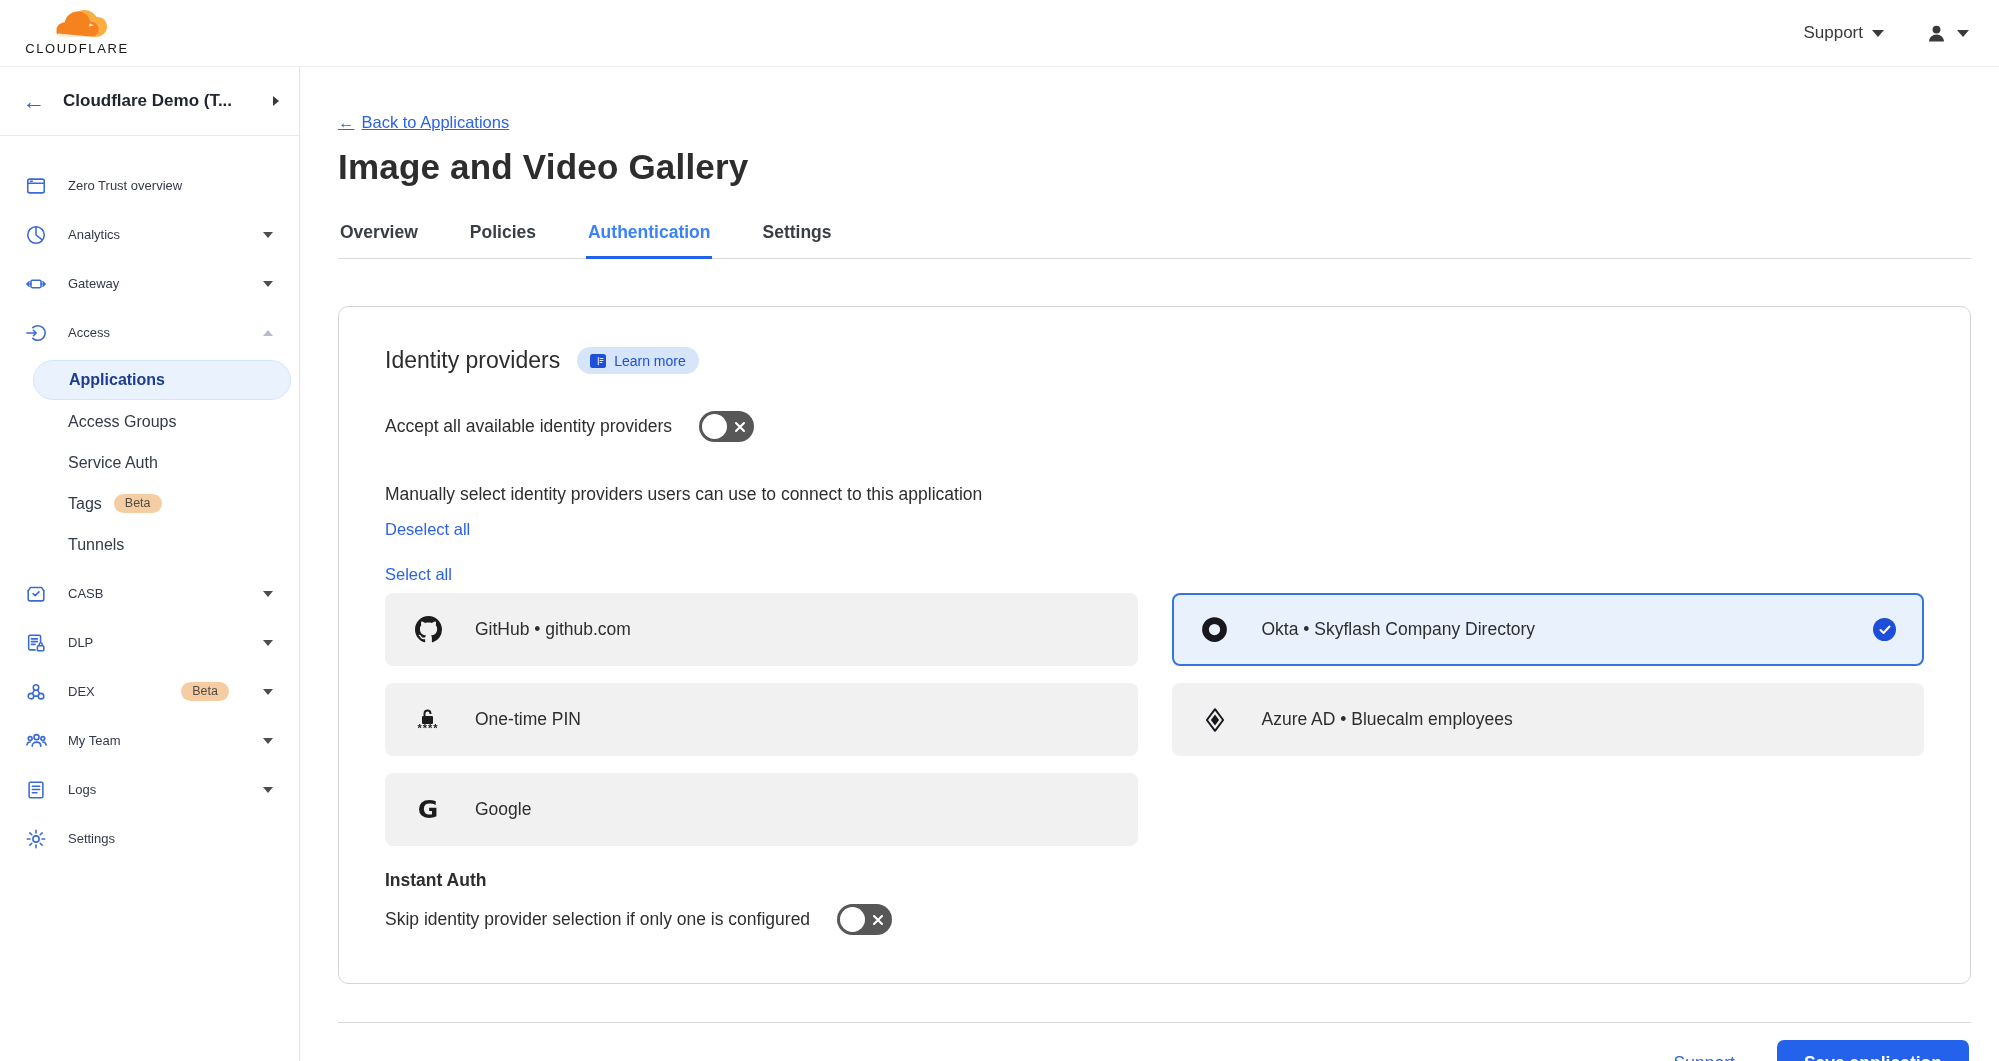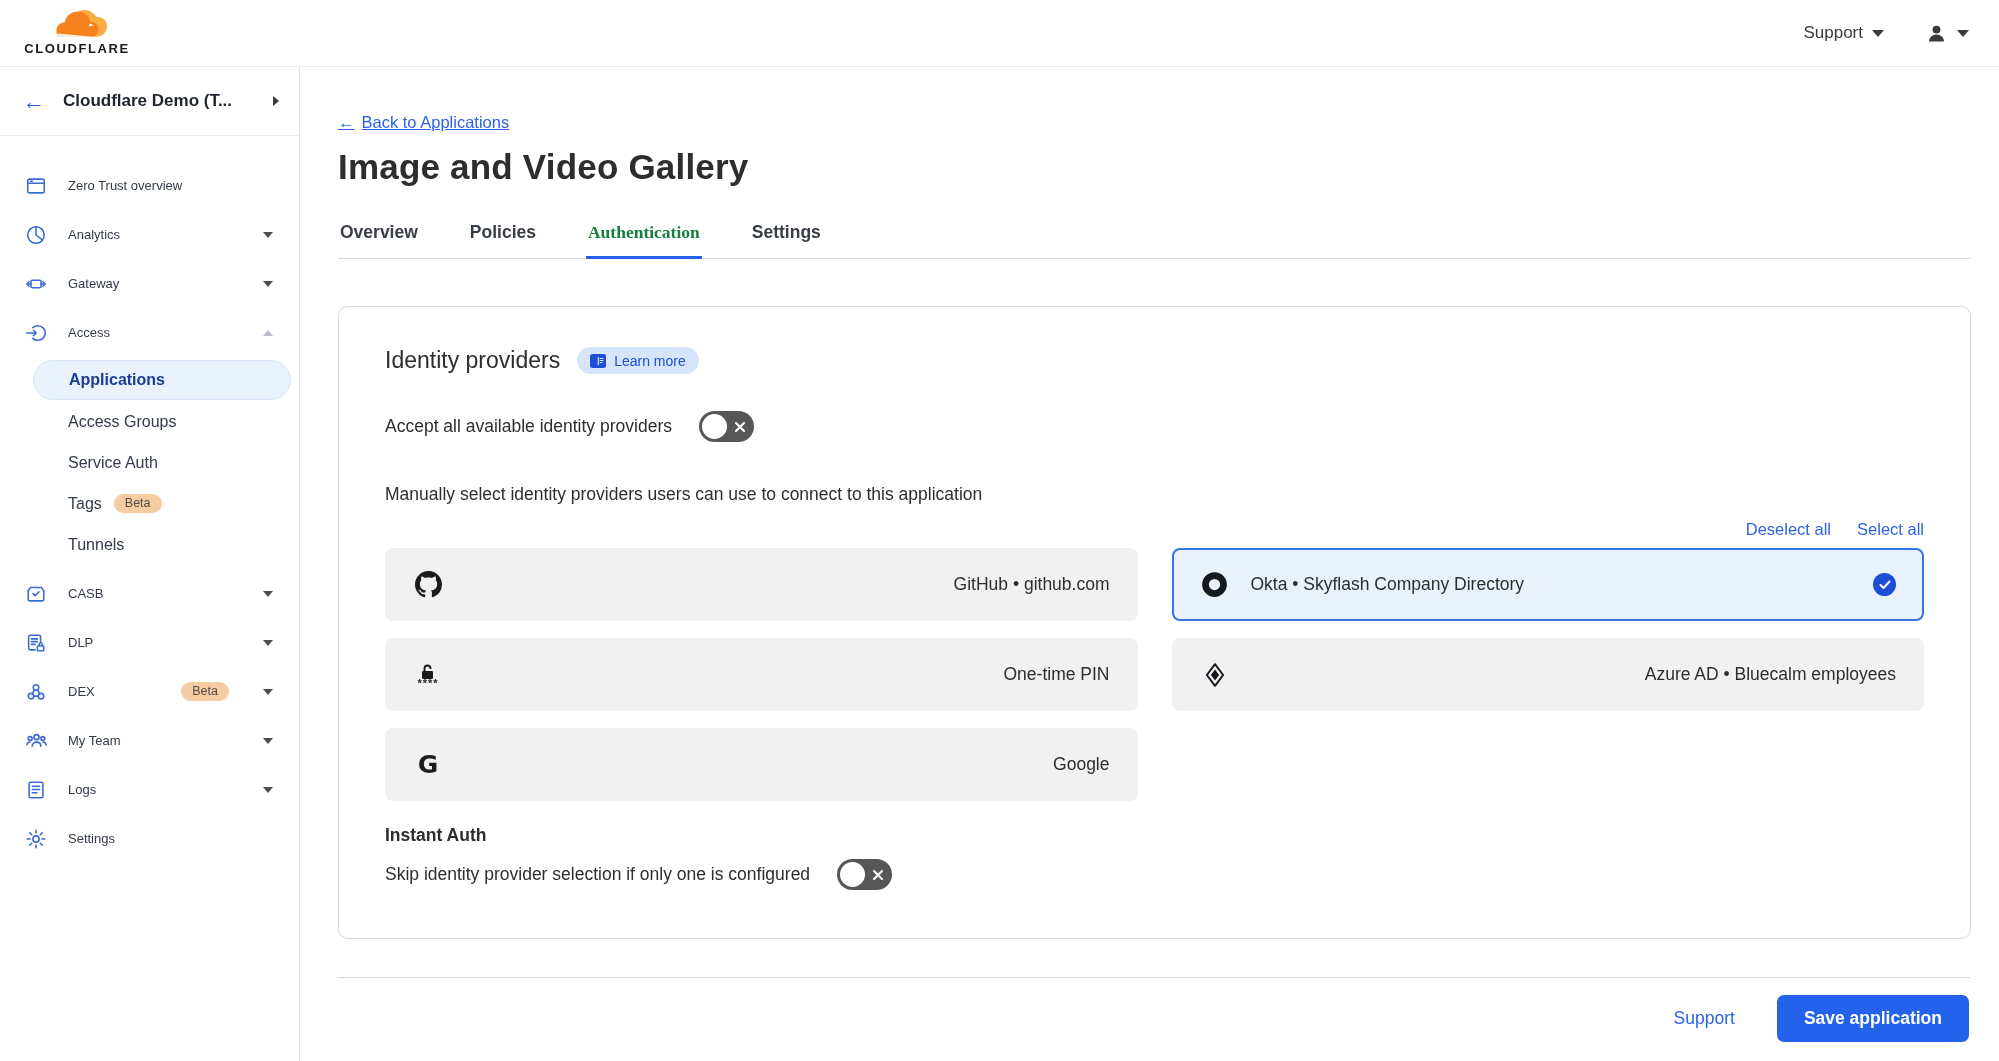--- a/index.html
+++ b/index.html
@@ -10,21 +10,21 @@
     color:#30353f; background:#fff;
   }
   svg { display:block; }
 
   
   .topbar {
     height:67px; display:flex; align-items:center; justify-content:space-between;
     padding:0 30px 0 14px; border-bottom:1px solid #ededed;
   }
   .logo { display:flex; flex-direction:column; align-items:center; width:126px; cursor:pointer; }
-  .logo-text { font-size:13px; font-weight:700; letter-spacing:1.6px; color:#1b1b1b; margin-top:1px; }
+  .logo-text { font-size:13px; font-weight:400; letter-spacing:1.6px; color:#1b1b1b; margin-top:1px; }
   .topbar-right { display:flex; align-items:center; gap:42px; }
   .support { display:flex; align-items:center; gap:9px; font-size:17px; font-weight:500; color:#3a3a3a; cursor:pointer; }
   .caret-solid-down { width:0; height:0; border-left:6px solid transparent; border-right:6px solid transparent; border-top:7px solid #3a3a3a; }
   .user-menu { display:flex; align-items:center; gap:10px; cursor:pointer; }
 
   
   .sidebar { position:absolute; top:67px; left:0; bottom:0; width:300px; border-right:1px solid #e3e3e3; background:#fff; }
   .sidebar-header { height:69px; display:flex; align-items:center; gap:18px; padding:0 20px 0 22px; border-bottom:1px solid #ebebeb; }
   .back-arrow-glyph { color:#2c62e8; font-size:23px; line-height:1; cursor:pointer; }
   .account-name { flex:1; font-size:17px; font-weight:700; color:#1e2430; white-space:nowrap; overflow:hidden; }
@@ -50,44 +50,44 @@
     padding:3px 11px; border-radius:11px; line-height:1;
   }
 
   
   .content { margin-left:300px; padding:46px 28px 0 38px; }
   .back-link { display:inline-flex; align-items:center; gap:7px; color:#2c62e8; font-size:16.5px; text-decoration:underline; cursor:pointer; }
   .page-title { margin:15px 0 0; font-size:35px; font-weight:700; color:#2d2d2d; letter-spacing:.2px; }
 
   .tabs { display:flex; gap:48px; margin-top:25px; border-bottom:1px solid #dadada; }
   .tab { padding:10px 2px 13px; font-size:17.5px; font-weight:600; color:#393e46; border-bottom:3px solid transparent; margin-bottom:-1px; cursor:pointer; }
-  .tab.active { color:#15803d; border-bottom-color:#2462eb;font-family:Liberation Serif, serif; }
+  .tab.active { color:#3b82f6; border-bottom-color:#2462eb; }
 
   .card { margin-top:47px; border:1px solid #d6d6d6; border-radius:10px; padding:40px 46px 48px; background:#fff; }
   .card-heading-row { display:flex; align-items:center; gap:17px; }
   .card-heading { font-size:23px; font-weight:400; color:#2d2d2d; }
   .learn-more {
     display:inline-flex; align-items:center; gap:8px; height:27px; padding:0 13px;
     background:#d7e5fa; border-radius:14px; color:#1d4fd8; font-size:14px; font-weight:500; cursor:pointer;
   }
 
   .toggle-row { display:flex; align-items:center; gap:27px; margin-top:37px; }
   .row-label { font-size:17.5px; color:#2e2e2e; }
   .toggle { position:relative; width:55px; height:31px; border-radius:16px; background:#575757; cursor:pointer; flex:none; }
   .toggle .knob { position:absolute; left:3px; top:3px; width:25px; height:25px; border-radius:50%; background:#fff; }
   .toggle .x-icon { position:absolute; right:8px; top:50%; transform:translateY(-50%); }
 
   .manual-text { margin-top:42px; font-size:17.5px; color:#2e2e2e; }
-  .select-links { display:flex; justify-content:flex-end; gap:26px; margin-top:15px; font-size:16.5px; }
+  .select-links { display:flex; justify-content:flex-end; gap:26px; margin-top:15px; font-size:16.5px;flex-direction:column; }
   .select-links span { color:#2c62e8; cursor:pointer; }
 
   .tiles { display:grid; grid-template-columns:1fr 1fr; column-gap:34px; row-gap:17px; margin-top:9px; }
   .tile {
     height:73px; background:#f1f1f2; border:2px solid transparent; border-radius:8px;
-    display:flex; align-items:center; gap:21px; padding:0 26px; font-size:17.5px; color:#2e2e2e; cursor:pointer;justify-content:space-between;
+    display:flex; align-items:center; gap:32px; padding:0 26px; font-size:17.5px; color:#2e2e2e; cursor:pointer;
   }
   .tile.selected { background:#e9f1fc; border-color:#3575e0; }
   .tile-icon { width:30px; display:flex; flex-direction:column; align-items:center; justify-content:center; color:#1c1c1c; }
   .otp-stars { font-size:11px; font-weight:700; letter-spacing:1px; color:#1c1c1c; line-height:5px; margin-top:1px; }
   .g-letter { font-size:25px; font-weight:800; color:#1c1c1c; line-height:1; font-family:"DejaVu Sans", sans-serif; }
   .tile-check { margin-left:auto; width:23px; height:23px; border-radius:50%; background:#1d4ed8; display:flex; align-items:center; justify-content:center; }
 
   .instant-heading { margin-top:24px; font-size:17.5px; font-weight:700; color:#2d2d2d; }
   .instant-row { display:flex; align-items:center; gap:27px; margin-top:13px; }
 

